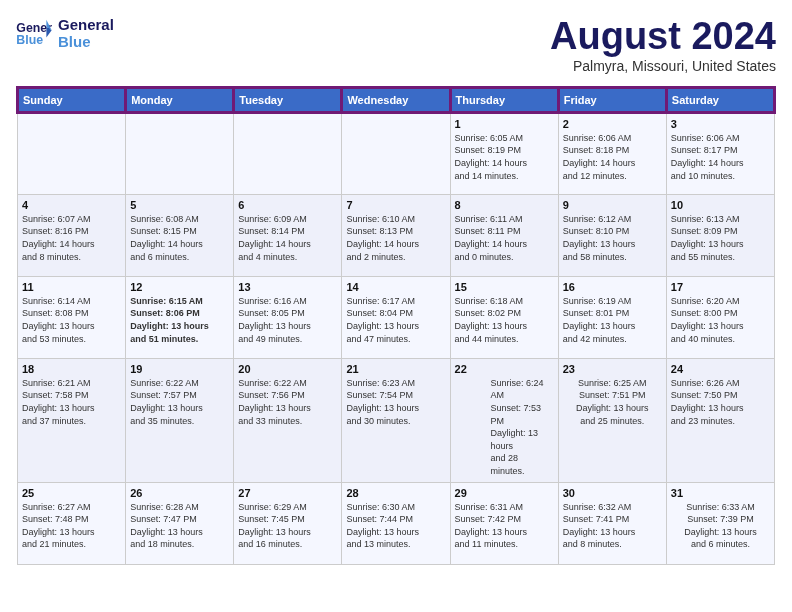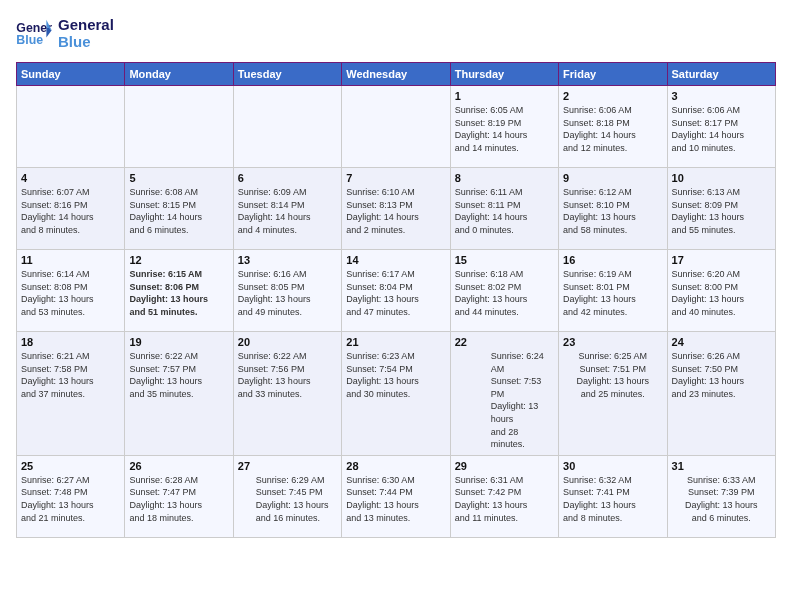--- a/index.html
+++ b/index.html
@@ -43,21 +43,21 @@
       border-collapse: collapse;
       table-layout: fixed;
     }
     thead tr th {
       background-color: #3a6bc7;
       color: #fff;
       font-size: 11px;
       font-weight: bold;
       padding: 5px 4px;
       text-align: left;
-      border: 1px solid #701a75;
+      border: 3px solid #701a75;
     }
     tbody tr td {
       border: 1px solid #ccc;
       vertical-align: top;
       padding: 4px;
       font-size: 9.5px;
       color: #222;
       height: 82px;
     }
     tbody tr:nth-child(odd) td {
@@ -87,20 +87,24 @@
       <text x="0" y="16" font-size="14" font-weight="bold" fill="#1a1a5e">General</text>
       <text x="0" y="30" font-size="14" font-weight="bold" fill="#4a90d9">Blue</text>
       <polygon points="34,2 40,14 34,10 34,2" fill="#4a90d9"></polygon>
       <polygon points="34,10 40,14 34,22 34,10" fill="#2a5ab0"></polygon>
     </svg>
     <div>
       <div style="font-size:15px;font-weight:bold;color:#1a1a5e;">General</div>
       <div style="font-size:15px;font-weight:bold;color:#4a90d9;">Blue</div>
     </div>
   </div>
+  <div class="title-area">
+    <div class="month-year">August 2024</div>
+    <div class="location">Palmyra, Missouri, United States</div>
+  </div>
 </div>
 
 <table>
   <thead>
     <tr>
     <th>Sunday</th>
         <th>Monday</th>
         <th>Tuesday</th>
         <th>Wednesday</th>
         <th>Thursday</th>
@@ -299,21 +303,21 @@
         </td>
         <td>
           <div class="day-number">26</div>
           <div class="day-info" style="white-space: pre-line;">Sunrise: 6:28 AM
 Sunset: 7:47 PM
 Daylight: 13 hours
 and 18 minutes.</div>
         </td>
         <td>
           <div class="day-number">27</div>
-          <div class="day-info" style="white-space: pre-line; margin-left: 18px;">Sunrise: 6:29 AM
+          <div class="day-info" style="white-space: pre-line;">Sunrise: 6:29 AM
 Sunset: 7:45 PM
 Daylight: 13 hours
 and 16 minutes.</div>
         </td>
         <td>
           <div class="day-number">28</div>
           <div class="day-info" style="white-space: pre-line;">Sunrise: 6:30 AM
 Sunset: 7:44 PM
 Daylight: 13 hours
 and 13 minutes.</div>

